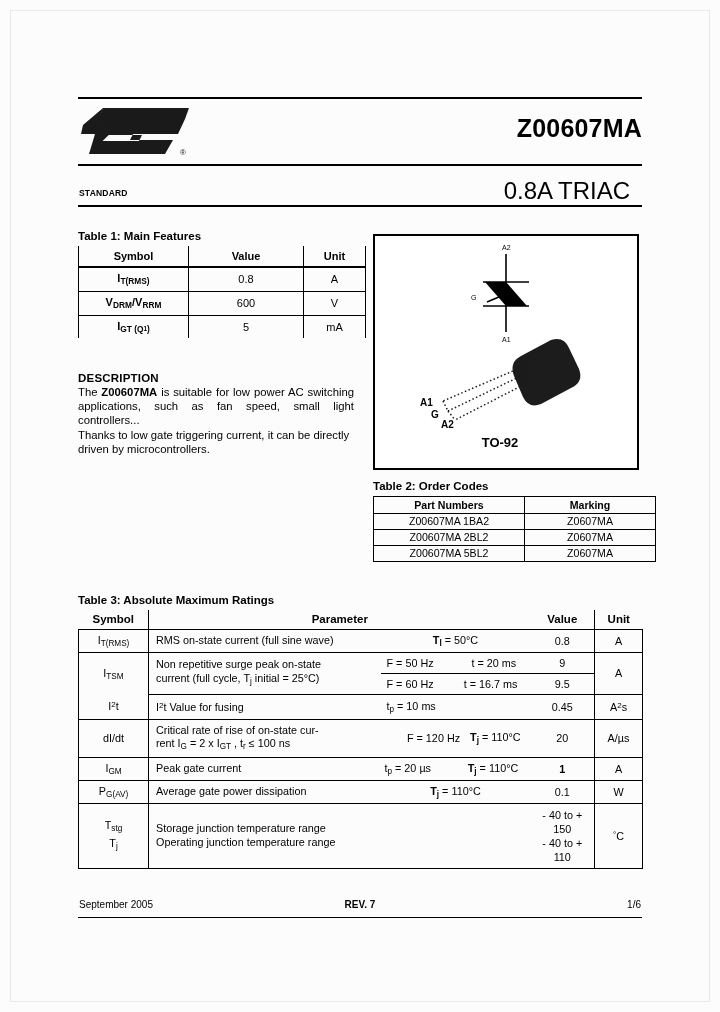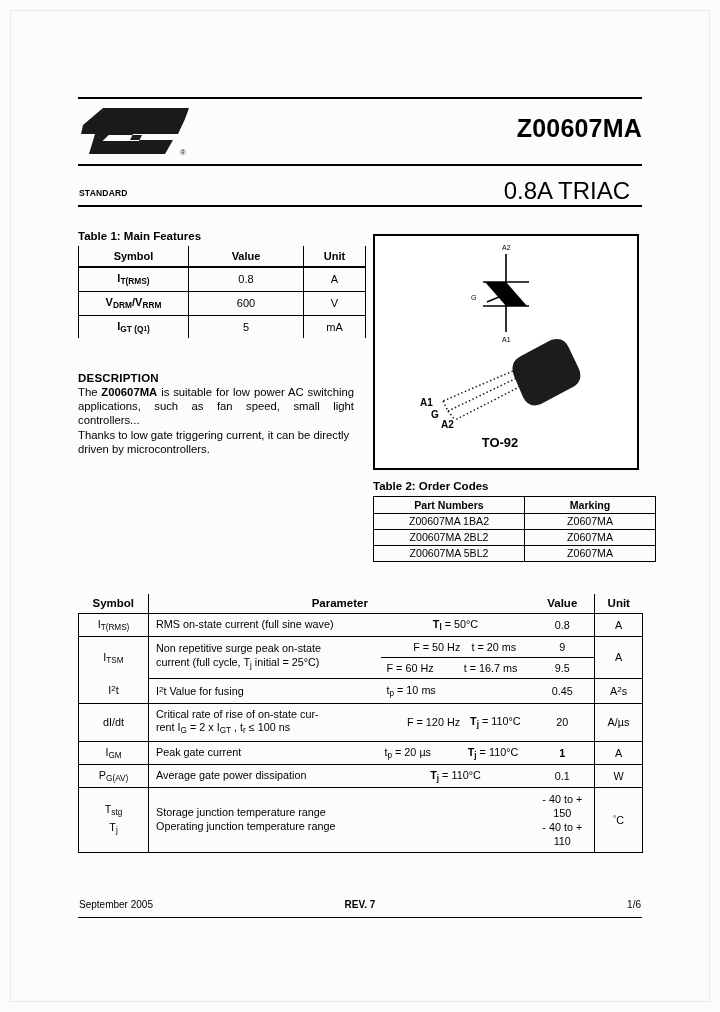--- a/index.html
+++ b/index.html
@@ -332,20 +332,21 @@
           </tr>
           <tr>
             <td>Z00607MA 5BL2</td>
             <td>Z0607MA</td>
           </tr>
         </tbody>
       </table>
     </div>
 
     <div class="t3-wrap">
+      <div class="tbl-caption">Table 3: Absolute Maximum Ratings</div>
       <table class="t3">
         <colgroup>
           <col style="width:70px">
             <col style="width:232px">
             <col style="width:150px">
           <col style="width:64px">
             <col style="width:48px">
         </colgroup>
         <thead>
           <tr>
@@ -368,21 +369,21 @@
           <tr>
             <td class="sym nb" rowspan="2"><span>I</span><span class="sub">TSM</span></td>
             <td class="par" rowspan="2">
               <span>Non repetitive surge peak on-state</span><br>
               <span>current  (full cycle, T</span><span class="sub">j</span><span> initial = 25°C)</span>
             </td>
             <td class="cond thinb" style="padding-left:0">
               <table style="width:100%;border-collapse:collapse">
                   <tbody>
                     <tr>
-                <td style="border:none;text-align:right;padding-left:6px;font-size:10.8px">F = 50 Hz</td>
+                <td style="border:none;text-align:left;padding-left:6px;font-size:10.8px">F = 50 Hz</td>
                 <td style="border:none;text-align:center;font-size:10.8px">t = 20 ms</td>
               </tr>
                   </tbody>
                 </table>
             </td>
             <td class="val thinb">9</td>
             <td class="unit" rowspan="2">A</td>
           </tr>
           <tr>
             <td class="cond" style="padding-left:0">

